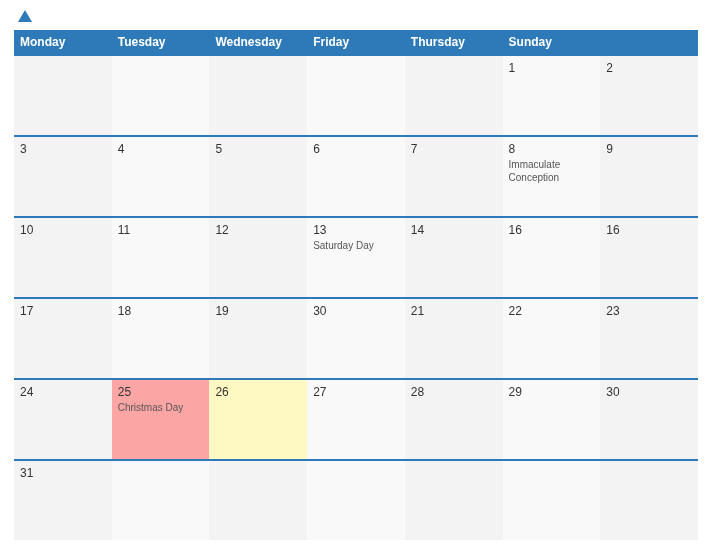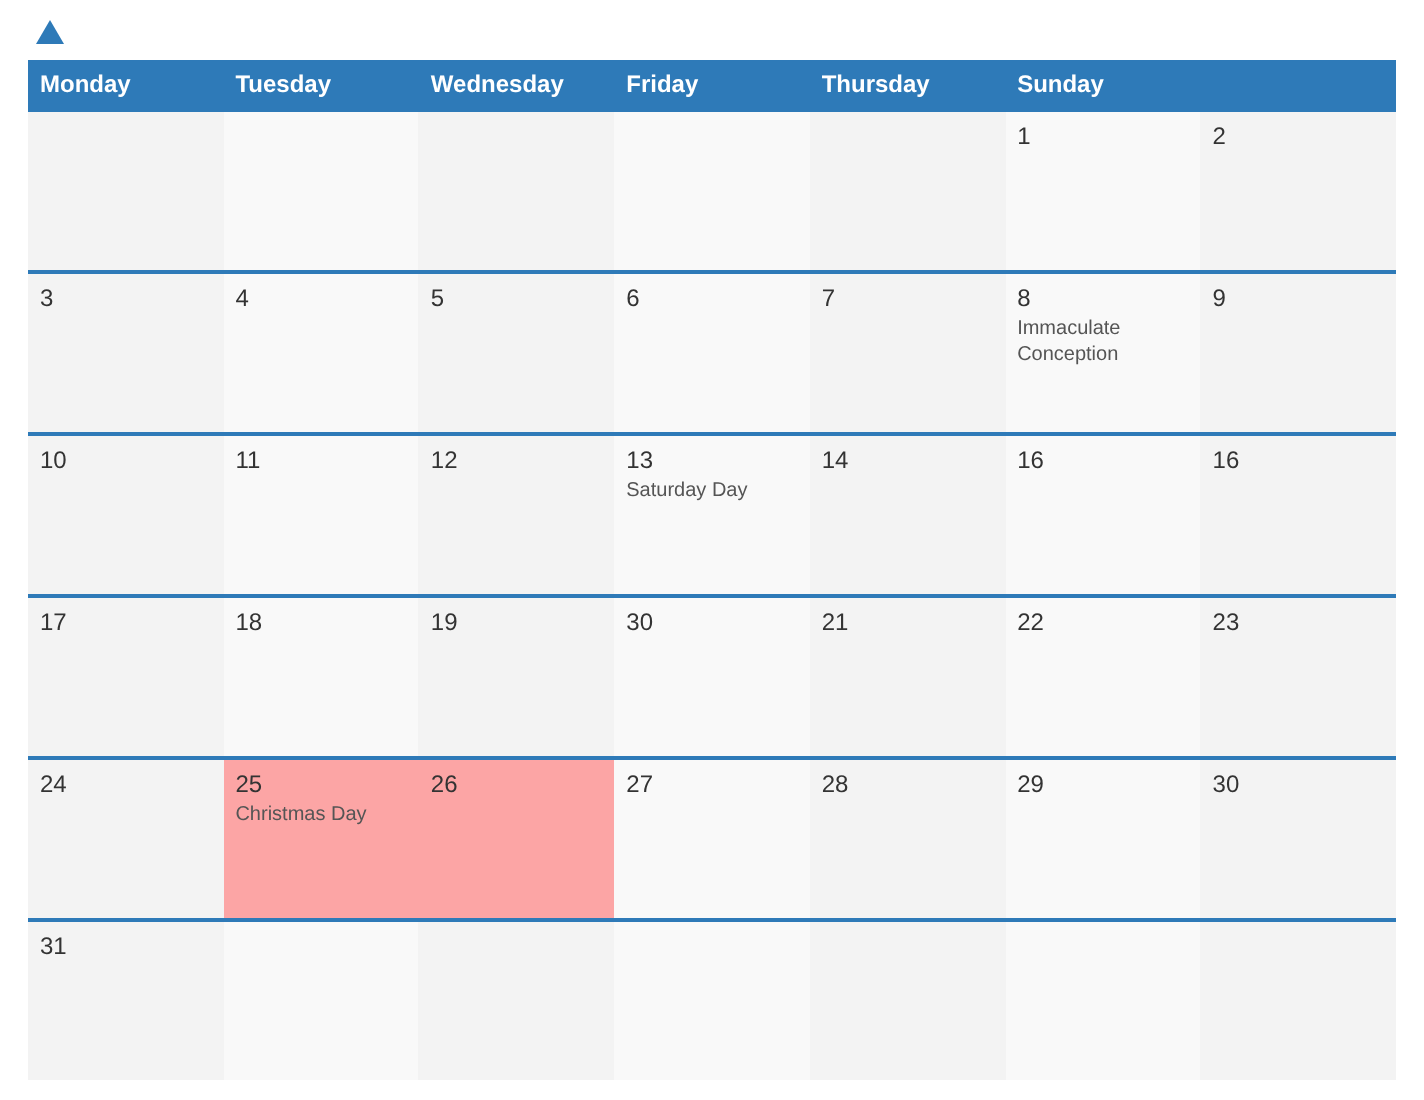--- a/index.html
+++ b/index.html
@@ -233,21 +233,21 @@
           </div>
         </div>
         <div class="cal-row">
           <div class="cal-cell" style="background: rgb(243, 243, 243);">
             <span class="day-num">24</span>
           </div>
           <div class="cal-cell" style="background: #fca5a5;">
             <span class="day-num">25</span>
             <span class="holiday">Christmas Day</span>
           </div>
-          <div class="cal-cell" style="background: #fca5a5;">
+          <div class="cal-cell" style="background: #fef9c3;">
             <span class="day-num">26</span>
           </div>
           <div class="cal-cell" style="background: rgb(249, 249, 249);">
             <span class="day-num">27</span>
           </div>
           <div class="cal-cell" style="background: rgb(243, 243, 243);">
             <span class="day-num">28</span>
           </div>
           <div class="cal-cell" style="background: rgb(249, 249, 249);">
             <span class="day-num">29</span>

